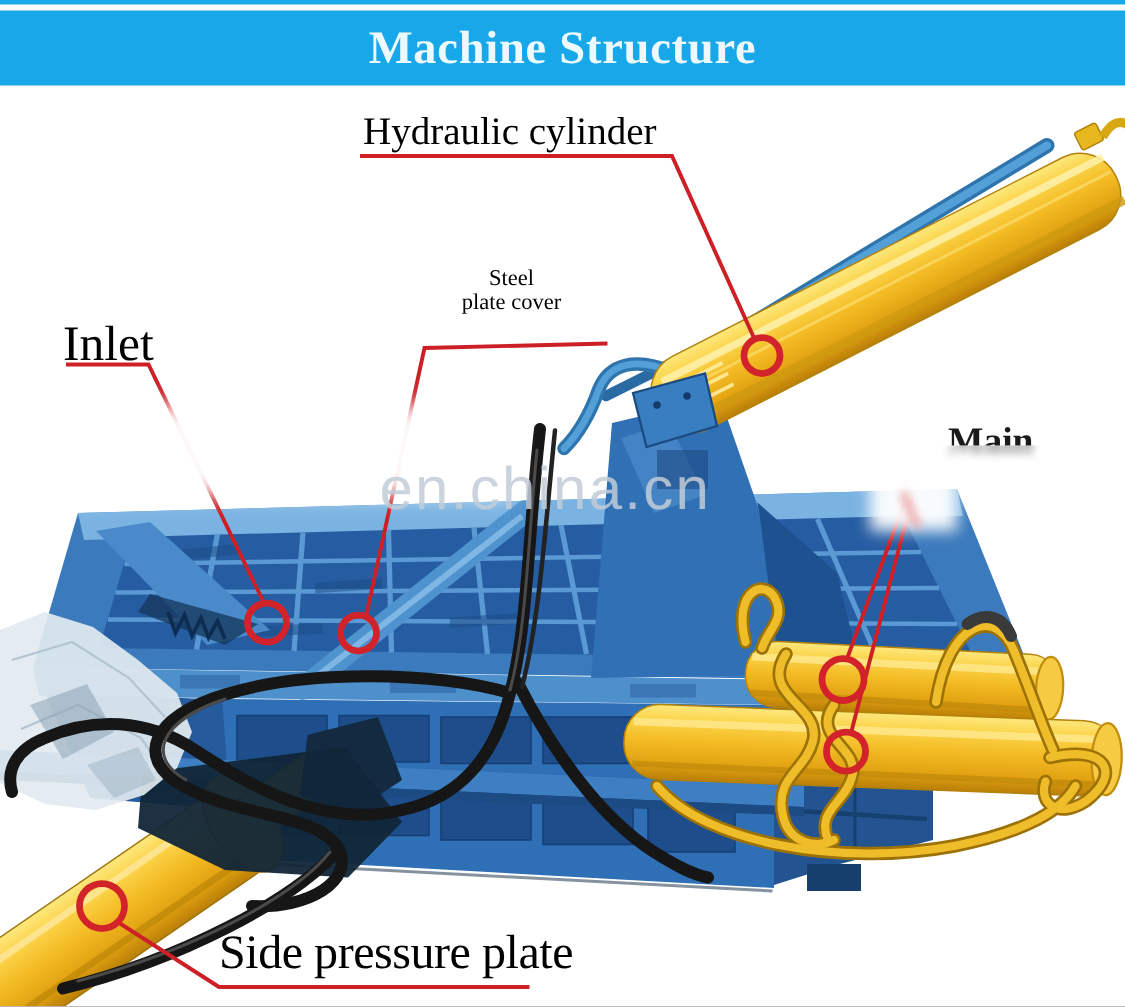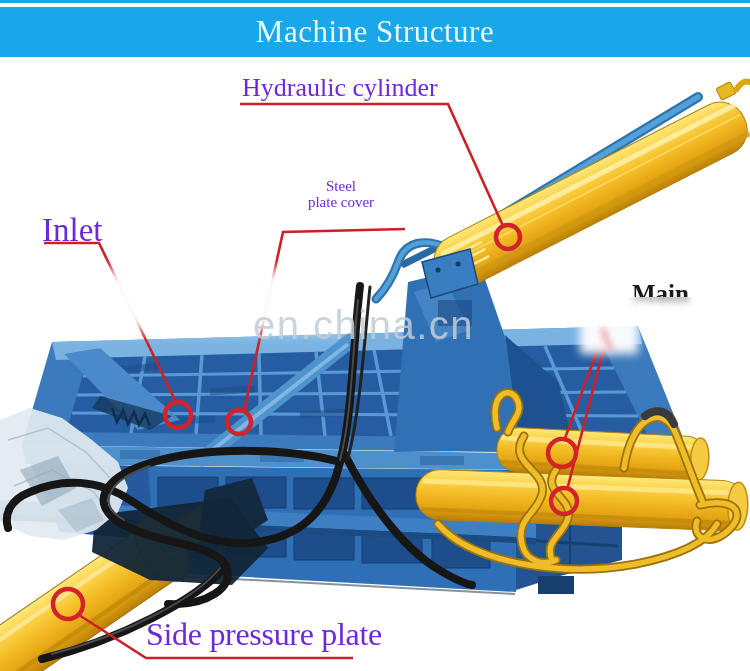--- a/index.html
+++ b/index.html
@@ -7,25 +7,25 @@
     position:relative;width:750px;height:671px;margin:0 auto;
     background:#ffffff;overflow:hidden;
     font-family:"Liberation Serif", serif;
   }
   .top-hairline{position:absolute;left:0;top:0;width:750px;height:3px;background:#19a9e9;}
   .banner{
     position:absolute;left:0;top:7px;width:750px;height:50px;background:#18a8e9;
     display:flex;align-items:center;justify-content:center;z-index:3;
   }
   .banner-title{
-    color:#ecf9fe;font-size:31px;letter-spacing:.5px;font-weight:400;
+    color:#ecf9fe;font-size:31px;letter-spacing:.5px;font-weight:700;
   }
   .machine-svg{position:absolute;left:0;top:0;z-index:2;}
   .label{
-    position:absolute;color:#6d28d9;z-index:4;white-space:nowrap;line-height:1.05;
+    position:absolute;color:#000000;z-index:4;white-space:nowrap;line-height:1.05;
   }
   .label-hydraulic{left:242px;top:74px;font-size:26px;}
   .label-inlet{left:42px;top:213px;font-size:33px;}
   .label-steel{left:268px;top:179px;width:146px;font-size:15px;text-align:center;white-space:normal;}
   .label-side{left:146px;top:618px;font-size:32px;letter-spacing:-0.3px;}
 </style>
 </head>
 <body>
 
 <div class="stage">

